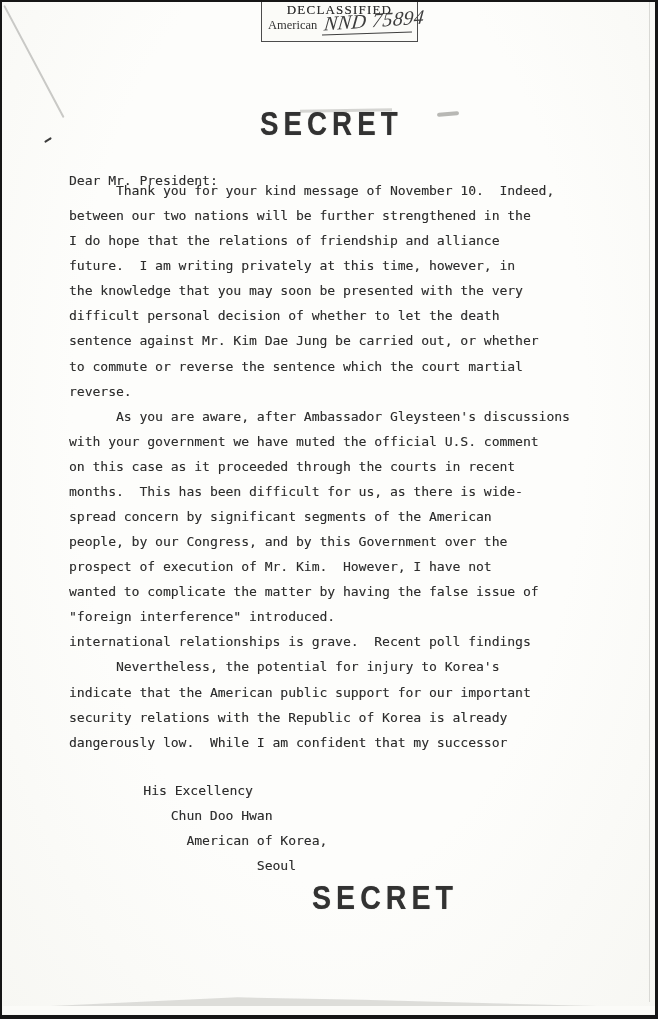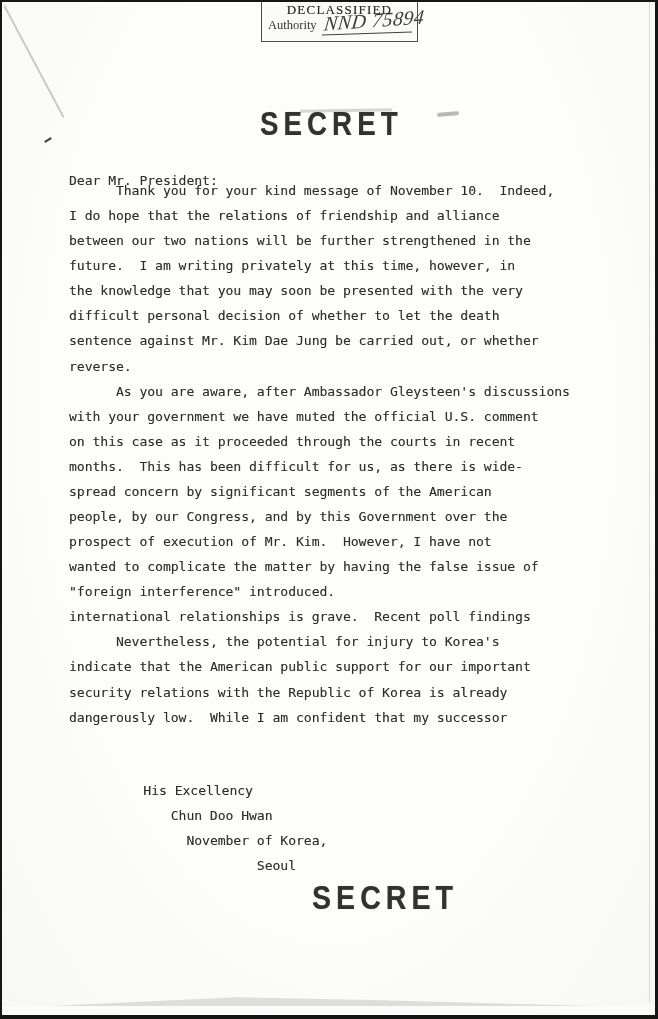--- a/index.html
+++ b/index.html
@@ -140,63 +140,64 @@
 </head>
 <body>
 
 <div class="canvas">
 
   <div class="crease-line"></div>
   <div class="tick-mark"></div>
 
   <div class="declass-box">
     <div class="declass-title">DECLASSIFIED</div>
-    <div class="declass-authority-label">Authority</div>
+    <div class="declass-authority-label">American</div>
     <div class="declass-underline"></div>
     <div class="declass-handwriting">NND 75894</div>
   </div>
 
   <div class="stamp-smudge-a"></div>
   <div class="stamp-smudge-b"></div>
 
   <div class="secret-stamp secret-top">SECRET</div>
 
   <div class="typed salutation">
     <div class="line">Dear Mr. President:</div>
   </div>
 
   <div class="typed letter-body">
       <div class="line">      Thank you for your kind message of November 10.  Indeed,</div>
+      <div class="line">between our two nations will be further strengthened in the</div>
       <div class="line">I do hope that the relations of friendship and alliance</div>
-      <div class="line">between our two nations will be further strengthened in the</div>
       <div class="line">future.  I am writing privately at this time, however, in</div>
       <div class="line">the knowledge that you may soon be presented with the very</div>
       <div class="line">difficult personal decision of whether to let the death</div>
       <div class="line">sentence against Mr. Kim Dae Jung be carried out, or whether</div>
+      <div class="line">to commute or reverse the sentence which the court martial</div>
       <div class="line">reverse.</div>
       <div class="line">      As you are aware, after Ambassador Gleysteen's discussions</div>
       <div class="line">with your government we have muted the official U.S. comment</div>
       <div class="line">on this case as it proceeded through the courts in recent</div>
       <div class="line">months.  This has been difficult for us, as there is wide-</div>
       <div class="line">spread concern by significant segments of the American</div>
       <div class="line">people, by our Congress, and by this Government over the</div>
       <div class="line">prospect of execution of Mr. Kim.  However, I have not</div>
       <div class="line">wanted to complicate the matter by having the false issue of</div>
       <div class="line">"foreign interference" introduced.</div>
       <div class="line">international relationships is grave.  Recent poll findings</div>
       <div class="line">      Nevertheless, the potential for injury to Korea's</div>
       <div class="line">indicate that the American public support for our important</div>
       <div class="line">security relations with the Republic of Korea is already</div>
       <div class="line">dangerously low.  While I am confident that my successor</div>
     </div>
 
   <div class="typed address-block">
       <div class="line">His Excellency</div>
       <div class="line">      Chun Doo Hwan</div>
-      <div class="line">               November of Korea,</div>
+      <div class="line">               American of Korea,</div>
       <div class="line">                    Seoul</div>
     </div>
 
   <div class="secret-stamp secret-bottom">SECRET</div>
 
   <div class="right-edge-line"></div>
   <div class="bottom-curl"></div>
   <div class="bottom-under"></div>
 
   <div class="scan-border"></div>

